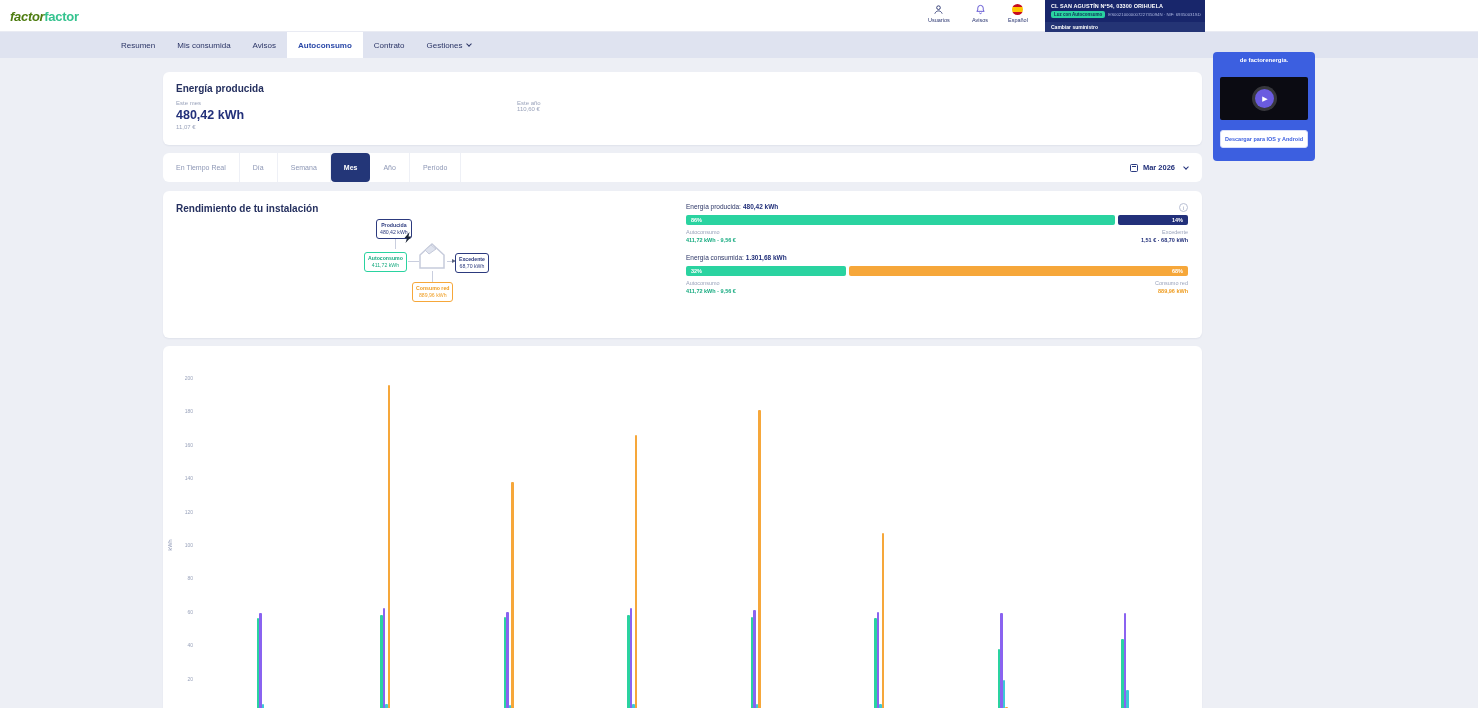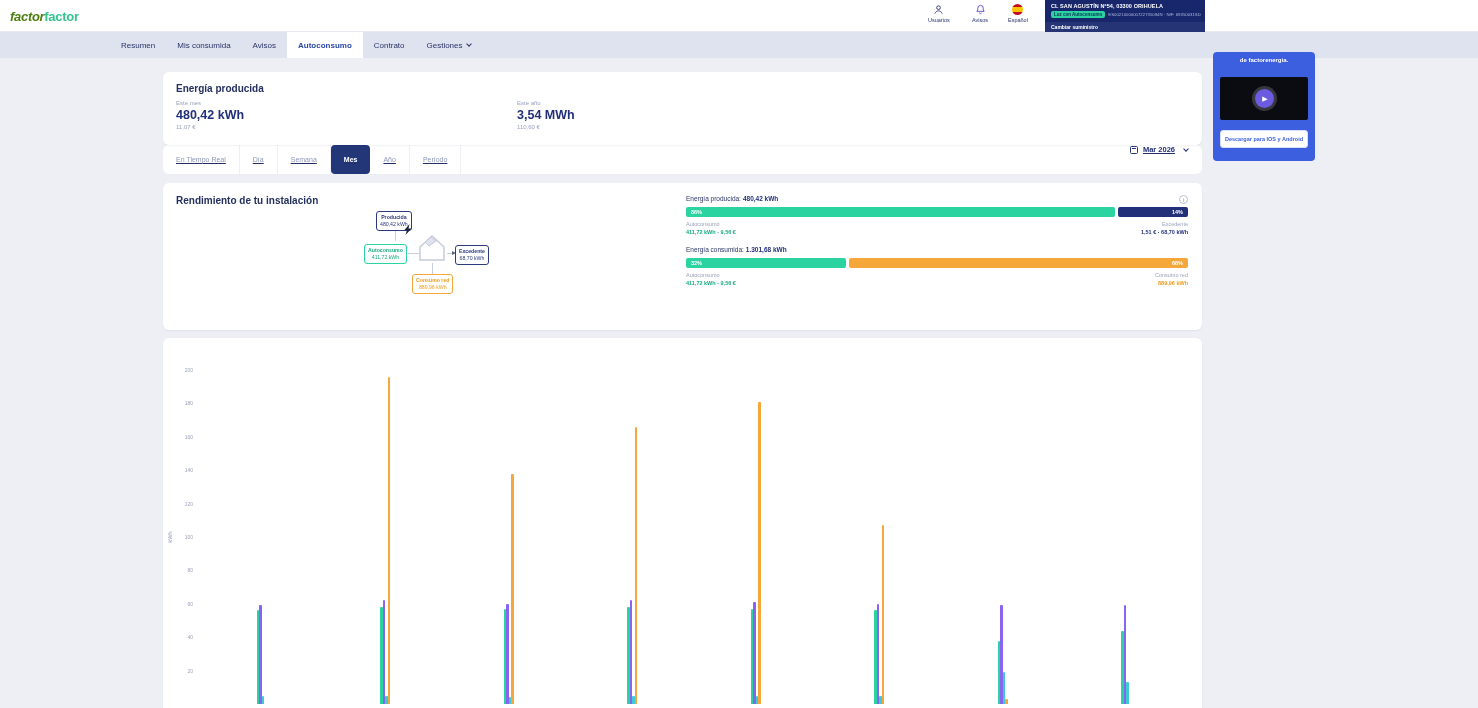--- a/index.html
+++ b/index.html
@@ -35,21 +35,21 @@
 
   
   .produced{margin-top:14px;height:73px;padding:11px 13px;}
   .stats{display:flex;margin-top:6px;}
   .stat{width:341px;}
   .stat-period{font-size:6px;color:#9aa3bb;}
   .stat-value{font-size:12.5px;font-weight:bold;color:#22307a;margin:2px 0;}
   .stat-amount{font-size:6px;color:#9aa3bb;}
 
   
-  .period-bar{height:29px;background:#fff;border-radius:6px;display:flex;align-items:flex-start;justify-content:space-between;text-decoration:underline;}
+  .period-bar{margin-top:8px;height:29px;background:#fff;border-radius:6px;display:flex;align-items:center;justify-content:space-between;}
   .ptabs{display:flex;height:100%;}
   .ptab{height:100%;border:none;background:none;border-right:1px solid #eef0f6;padding:0 13px;font-size:7px;color:#8d97b5;}
   .ptab.active{background:#233678;color:#fff;font-weight:bold;border-radius:4px;border-right:none;}
   .datepick{display:flex;align-items:center;gap:5px;margin-right:14px;font-size:7.5px;font-weight:bold;color:#22307a;cursor:pointer;}
   .cal{display:inline-block;width:8px;height:8px;border:1px solid #2a3a80;border-radius:1.5px;position:relative;}
   .cal::before{content:"";position:absolute;left:1px;right:1px;top:1.5px;border-top:1px solid #2a3a80;}
   .chev.navy{border-color:#22307a;}
 
   
   .performance{margin-top:9px;height:147px;padding:12px 13px;}
@@ -152,21 +152,20 @@
   <section class="card produced">
     <div class="card-title">Energía producida</div>
     <div class="stats">
       <div class="stat">
         <div class="stat-period">Este mes</div>
         <div class="stat-value">480,42 kWh</div>
         <div class="stat-amount">11,07 €</div>
       </div>
       <div class="stat">
         <div class="stat-period">Este año</div>
-        <div class="stat-value">3,54 MWh</div>
         <div class="stat-amount">110,60 €</div>
       </div>
     </div>
   </section>
 
   <div class="period-bar">
     <div class="ptabs">
       <button class="ptab">En Tiempo Real</button>
       <button class="ptab">Día</button>
       <button class="ptab">Semana</button>

